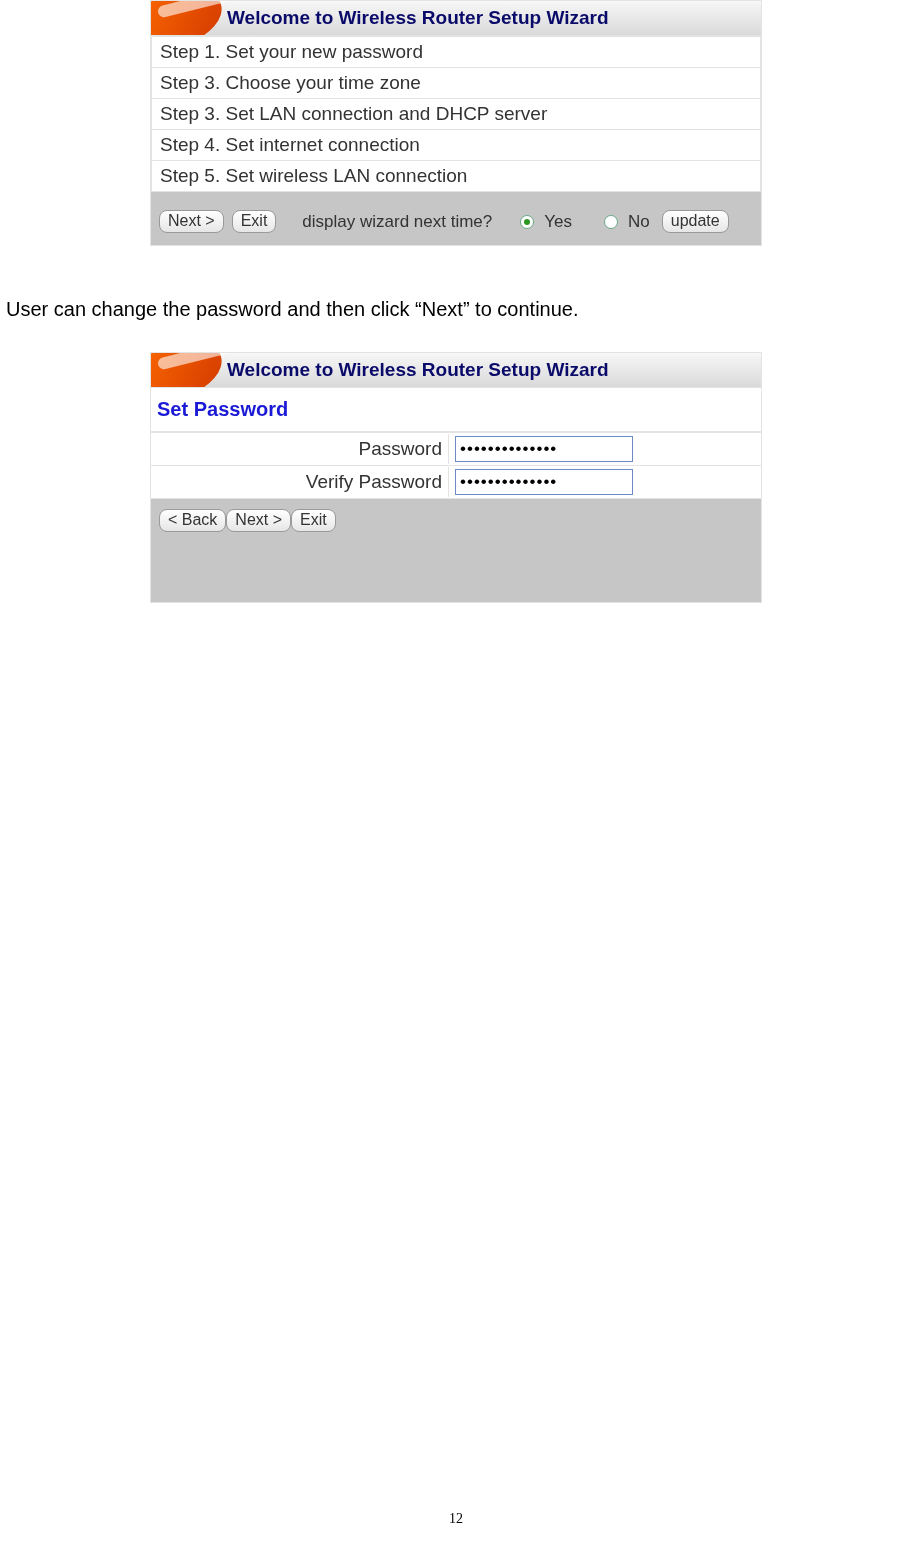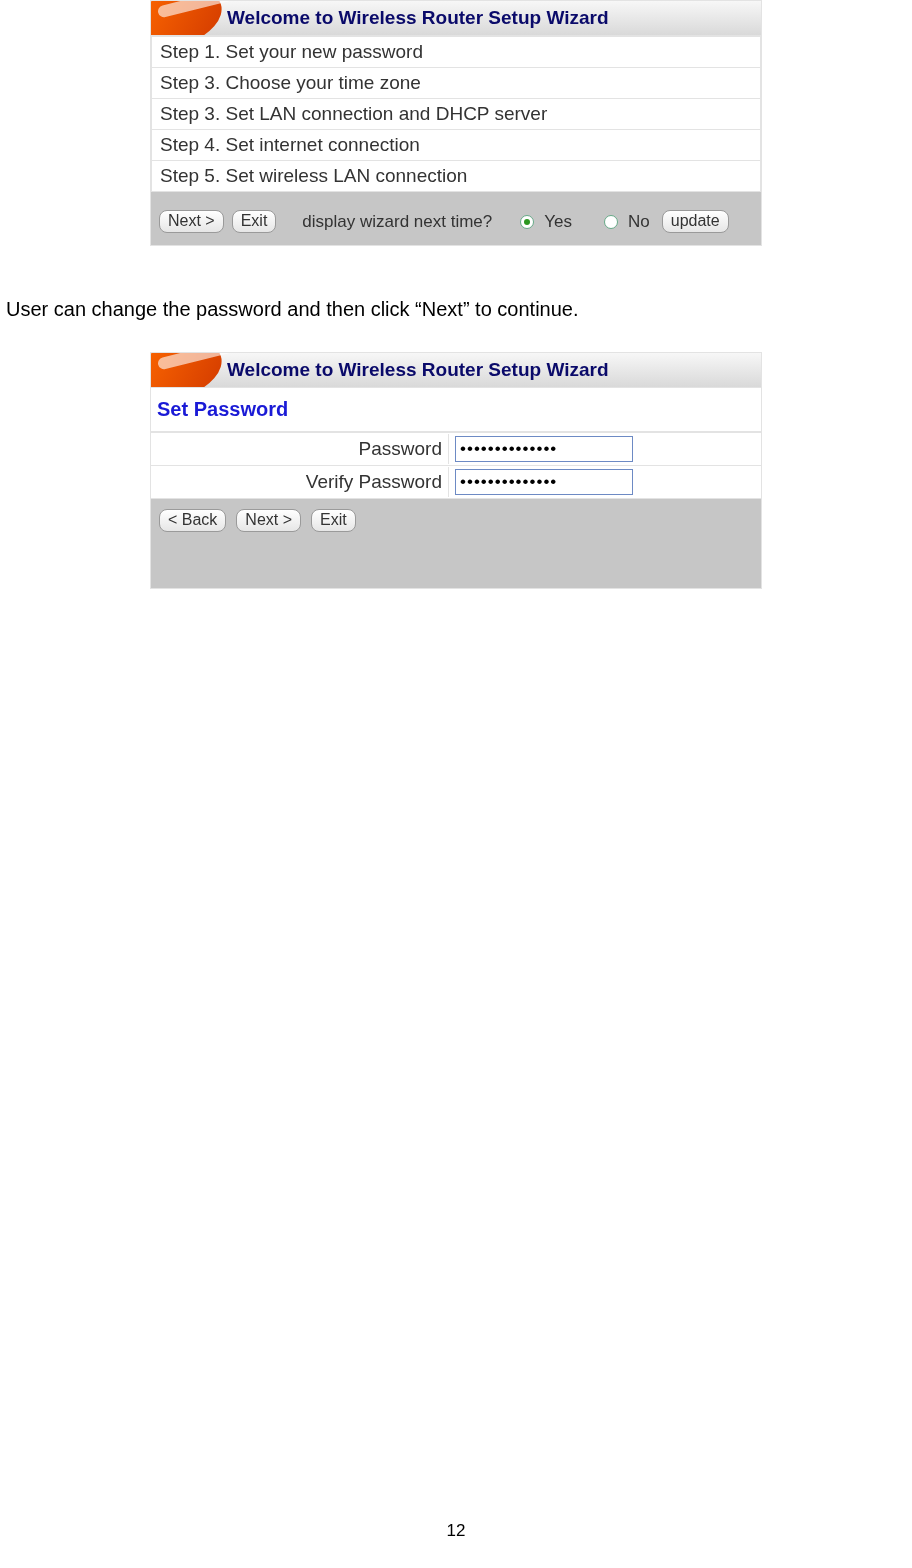--- a/index.html
+++ b/index.html
@@ -17,22 +17,22 @@
   .radio{appearance:none;-webkit-appearance:none;width:14px;height:14px;border:1px solid #6a8;border-radius:50%;display:inline-block;vertical-align:middle;background:#fff;position:relative;margin:0 2px}
   .radio:checked::after{content:"";position:absolute;left:3px;top:3px;width:6px;height:6px;border-radius:50%;background:#2b9720}
   .spacer{flex:0 0 10px}
   .bodytext{margin:48px 0 0 6px;font-size:20px;line-height:1.5}
   .panel2{width:610px;margin:28px auto 0 auto;border:1px solid #e3e3e3;background:#c6c6c6}
   .section-title{background:#fff;color:#1a1ad6;font-weight:bold;font-size:20px;padding:10px 6px;border-bottom:1px solid #e3e3e3}
   .formrow{display:flex;align-items:center;background:#fff;border-top:1px solid #e3e3e3}
   .formrow .lbl{width:285px;text-align:right;padding:4px 6px;font-size:19px;color:#333;border-right:1px solid #e3e3e3}
   .formrow .fld{flex:1;padding:3px 6px}
   .pw{border:1px solid #6d8ac4;padding:1px 4px;font-size:17px;height:22px;width:168px;font-family:inherit;letter-spacing:1px}
-  .btnbar2{padding:10px 8px 56px 8px;display:flex;gap:10px}
-  .pagenum{position:absolute;bottom:27px;left:0;width:100%;text-align:center;font-size:17px;font-family:Liberation Sans, sans-serif}
+  .btnbar2{padding:10px 8px 70px 8px;display:flex;}
+  .pagenum{position:absolute;bottom:41px;left:0;width:100%;text-align:center;font-size:14px;font-family:Liberation Serif, serif}
 </style>
 </head>
 <body>
 
 <div class="page">
 
   <div class="panel">
     <div class="banner">
       <div class="swoosh"></div>
       <div class="banner-title">Welcome to Wireless Router Setup Wizard</div>

